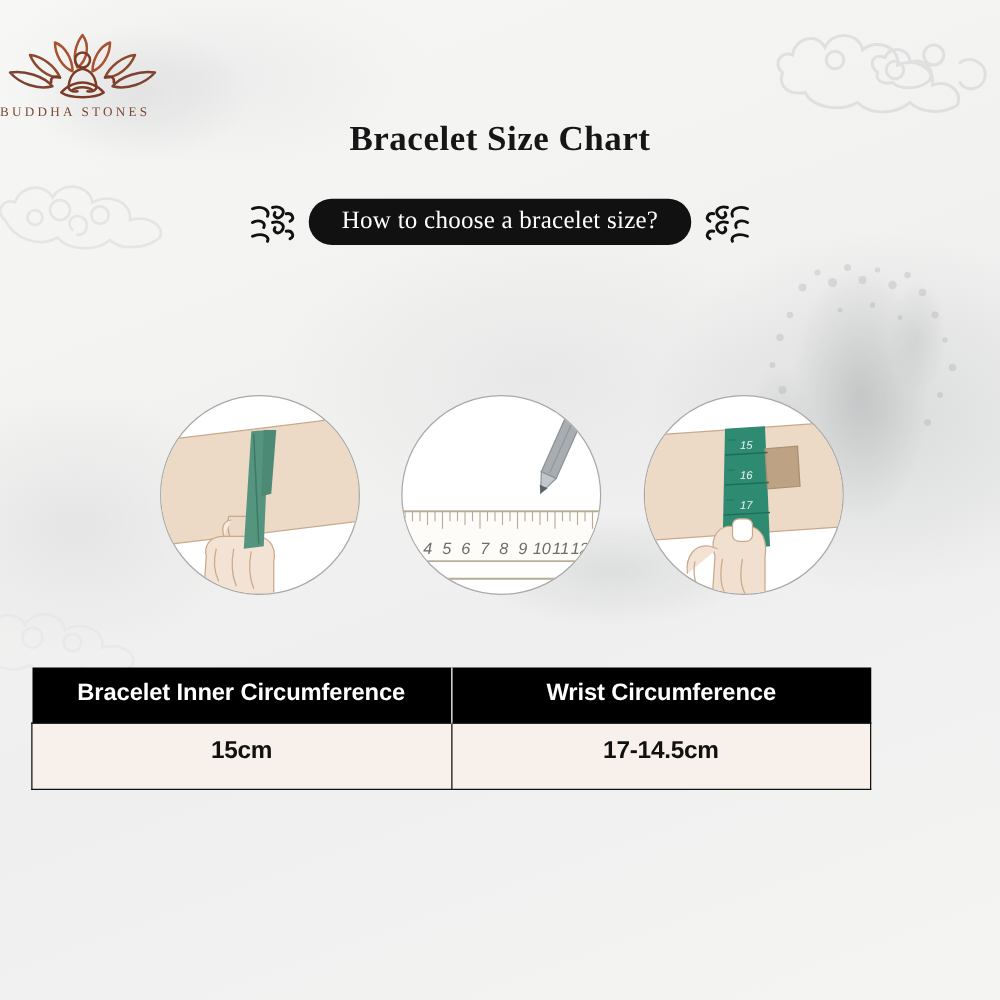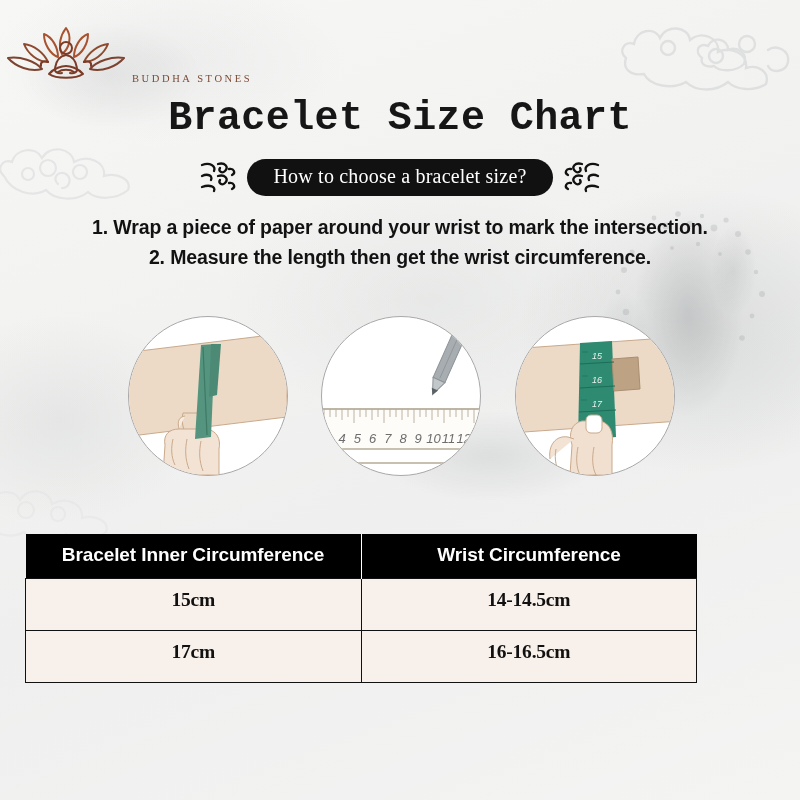--- a/index.html
+++ b/index.html
@@ -40,35 +40,35 @@
     width:260px;height:170px;left:-20px;top:-10px;
     background:radial-gradient(ellipse 120px 70px at 50% 50%, rgba(115,120,123,0.10) 0%, rgba(0,0,0,0) 75%);
     filter:blur(1px);
   }
   .cloud-motif{position:absolute;pointer-events:none;opacity:.55;}
   .cloud-tr{right:-6px;top:0px;}
   .cloud-l{left:-8px;top:128px;}
   .cloud-bl{left:-30px;top:470px;opacity:.33;}
 
   
-  .logo-wrap{position:absolute;left:0;right:0;top:22px;display:flex;flex-direction:row;align-items:flex-end;}
+  .logo-wrap{position:absolute;left:0;right:0;top:22px;display:flex;flex-direction:column;align-items:flex-start;}
   .logo-name{
     font-family:"Liberation Serif", serif;
     font-size:10.5px;letter-spacing:2.6px;color:#7b4a37;margin-top:1px;font-weight:400;
   }
   .main-title{
     position:absolute;left:0;right:0;top:96px;text-align:center;
-    font-family:Liberation Mono, monospace;
-    font-size:40px;font-weight:700;color:#161616;letter-spacing:0.4px;
+    font-family:Liberation Serif, serif;
+    font-size:28px;font-weight:700;color:#161616;letter-spacing:0.4px;
   }
 
   
   .banner-row{
     position:absolute;left:0;right:0;top:159px;
-    display:flex;align-items:flex-start;justify-content:center;gap:9px;
+    display:flex;align-items:center;justify-content:center;gap:9px;
   }
   .pill{
     background:#111111;color:#ffffff;border-radius:22px;
     padding:6px 26px 8px;
     font-family:"Liberation Serif", serif;
     font-size:20px;letter-spacing:0.2px;white-space:nowrap;
   }
 
   
   .steps{position:absolute;left:0;right:0;top:213px;text-align:center;}
@@ -95,21 +95,21 @@
   }
   .size-table th{
     background:#000000;color:#ffffff;
     font-family:"Liberation Sans", sans-serif;
     font-size:19px;font-weight:600;letter-spacing:-0.1px;
     padding:10px 0 12px;border:none;
   }
   .size-table th.col-divider{border-left:1px solid #ffffff;}
   .size-table td{
     text-align:center;
-    font-family:Liberation Serif, serif;
+    font-family:Liberation Sans, sans-serif;
     font-size:19.5px;font-weight:600;color:#111111;letter-spacing:-0.2px;
     padding:10px 0 19px;
     border:1px solid #111111;
   }
   .size-table tr.alt td{background:#f8f0ea;}
   .size-table tr.plain td{background:#ffffff;}
 </style>
 </head>
 <body>
 
@@ -220,24 +220,20 @@
         <path d="M4 17 C10 14 15 17 13 21"></path>
         <path d="M4 28 C12 25 18 28 16 32"></path>
         <path d="M20 5 C27 3 31 8 27 12 C24 15 20 12 22 9"></path>
         <path d="M20 17 C27 15 31 20 27 24 C24 27 20 24 22 21"></path>
         <path d="M31 10 C36 9 38 14 34 16"></path>
         <path d="M31 24 C36 23 38 28 34 30"></path>
       </g>
     </svg>
   </div>
 
-  <div class="steps">
-    <div class="step">1. Wrap a piece of paper around your wrist to mark the intersection.</div>
-    <div class="step">2. Measure the length then get the wrist circumference.</div>
-  </div>
 
   <div class="circles">
 
     <div class="circ c1">
       <svg width="158" height="158" viewBox="0 0 158 158">
         <g>
           <path d="M-6 36 L158 16 L158 100 L-6 120 Z" fill="#ecd9c6" stroke="#c9a98b" stroke-width="1"></path>
           <path d="M58 120 C54 112 52 104 54 96 L78 96 C80 108 80 116 76 126 Z" fill="#ecd9c6" stroke="#c9a98b" stroke-width="1"></path>
           <path d="M36 128 C34 118 40 112 50 112 L78 112 C88 114 92 122 90 132 L90 158 L34 158 Z" fill="#f3e3d4" stroke="#c9a98b" stroke-width="1"></path>
           <path d="M44 122 C42 130 42 140 46 148" fill="none" stroke="#c9a98b" stroke-width="1"></path>
@@ -352,22 +348,18 @@
   <table class="size-table">
     <thead>
       <tr>
         <th>Bracelet Inner Circumference</th>
         <th class="col-divider">Wrist Circumference</th>
       </tr>
     </thead>
     <tbody>
         <tr class="alt">
           <td>15cm</td>
-          <td>14-14.5cm</td>
-        </tr>
-        <tr class="alt">
-          <td>17cm</td>
-          <td>16-16.5cm</td>
+          <td>17-14.5cm</td>
         </tr>
       </tbody>
   </table>
 
 </div>
 
 </body></html>

